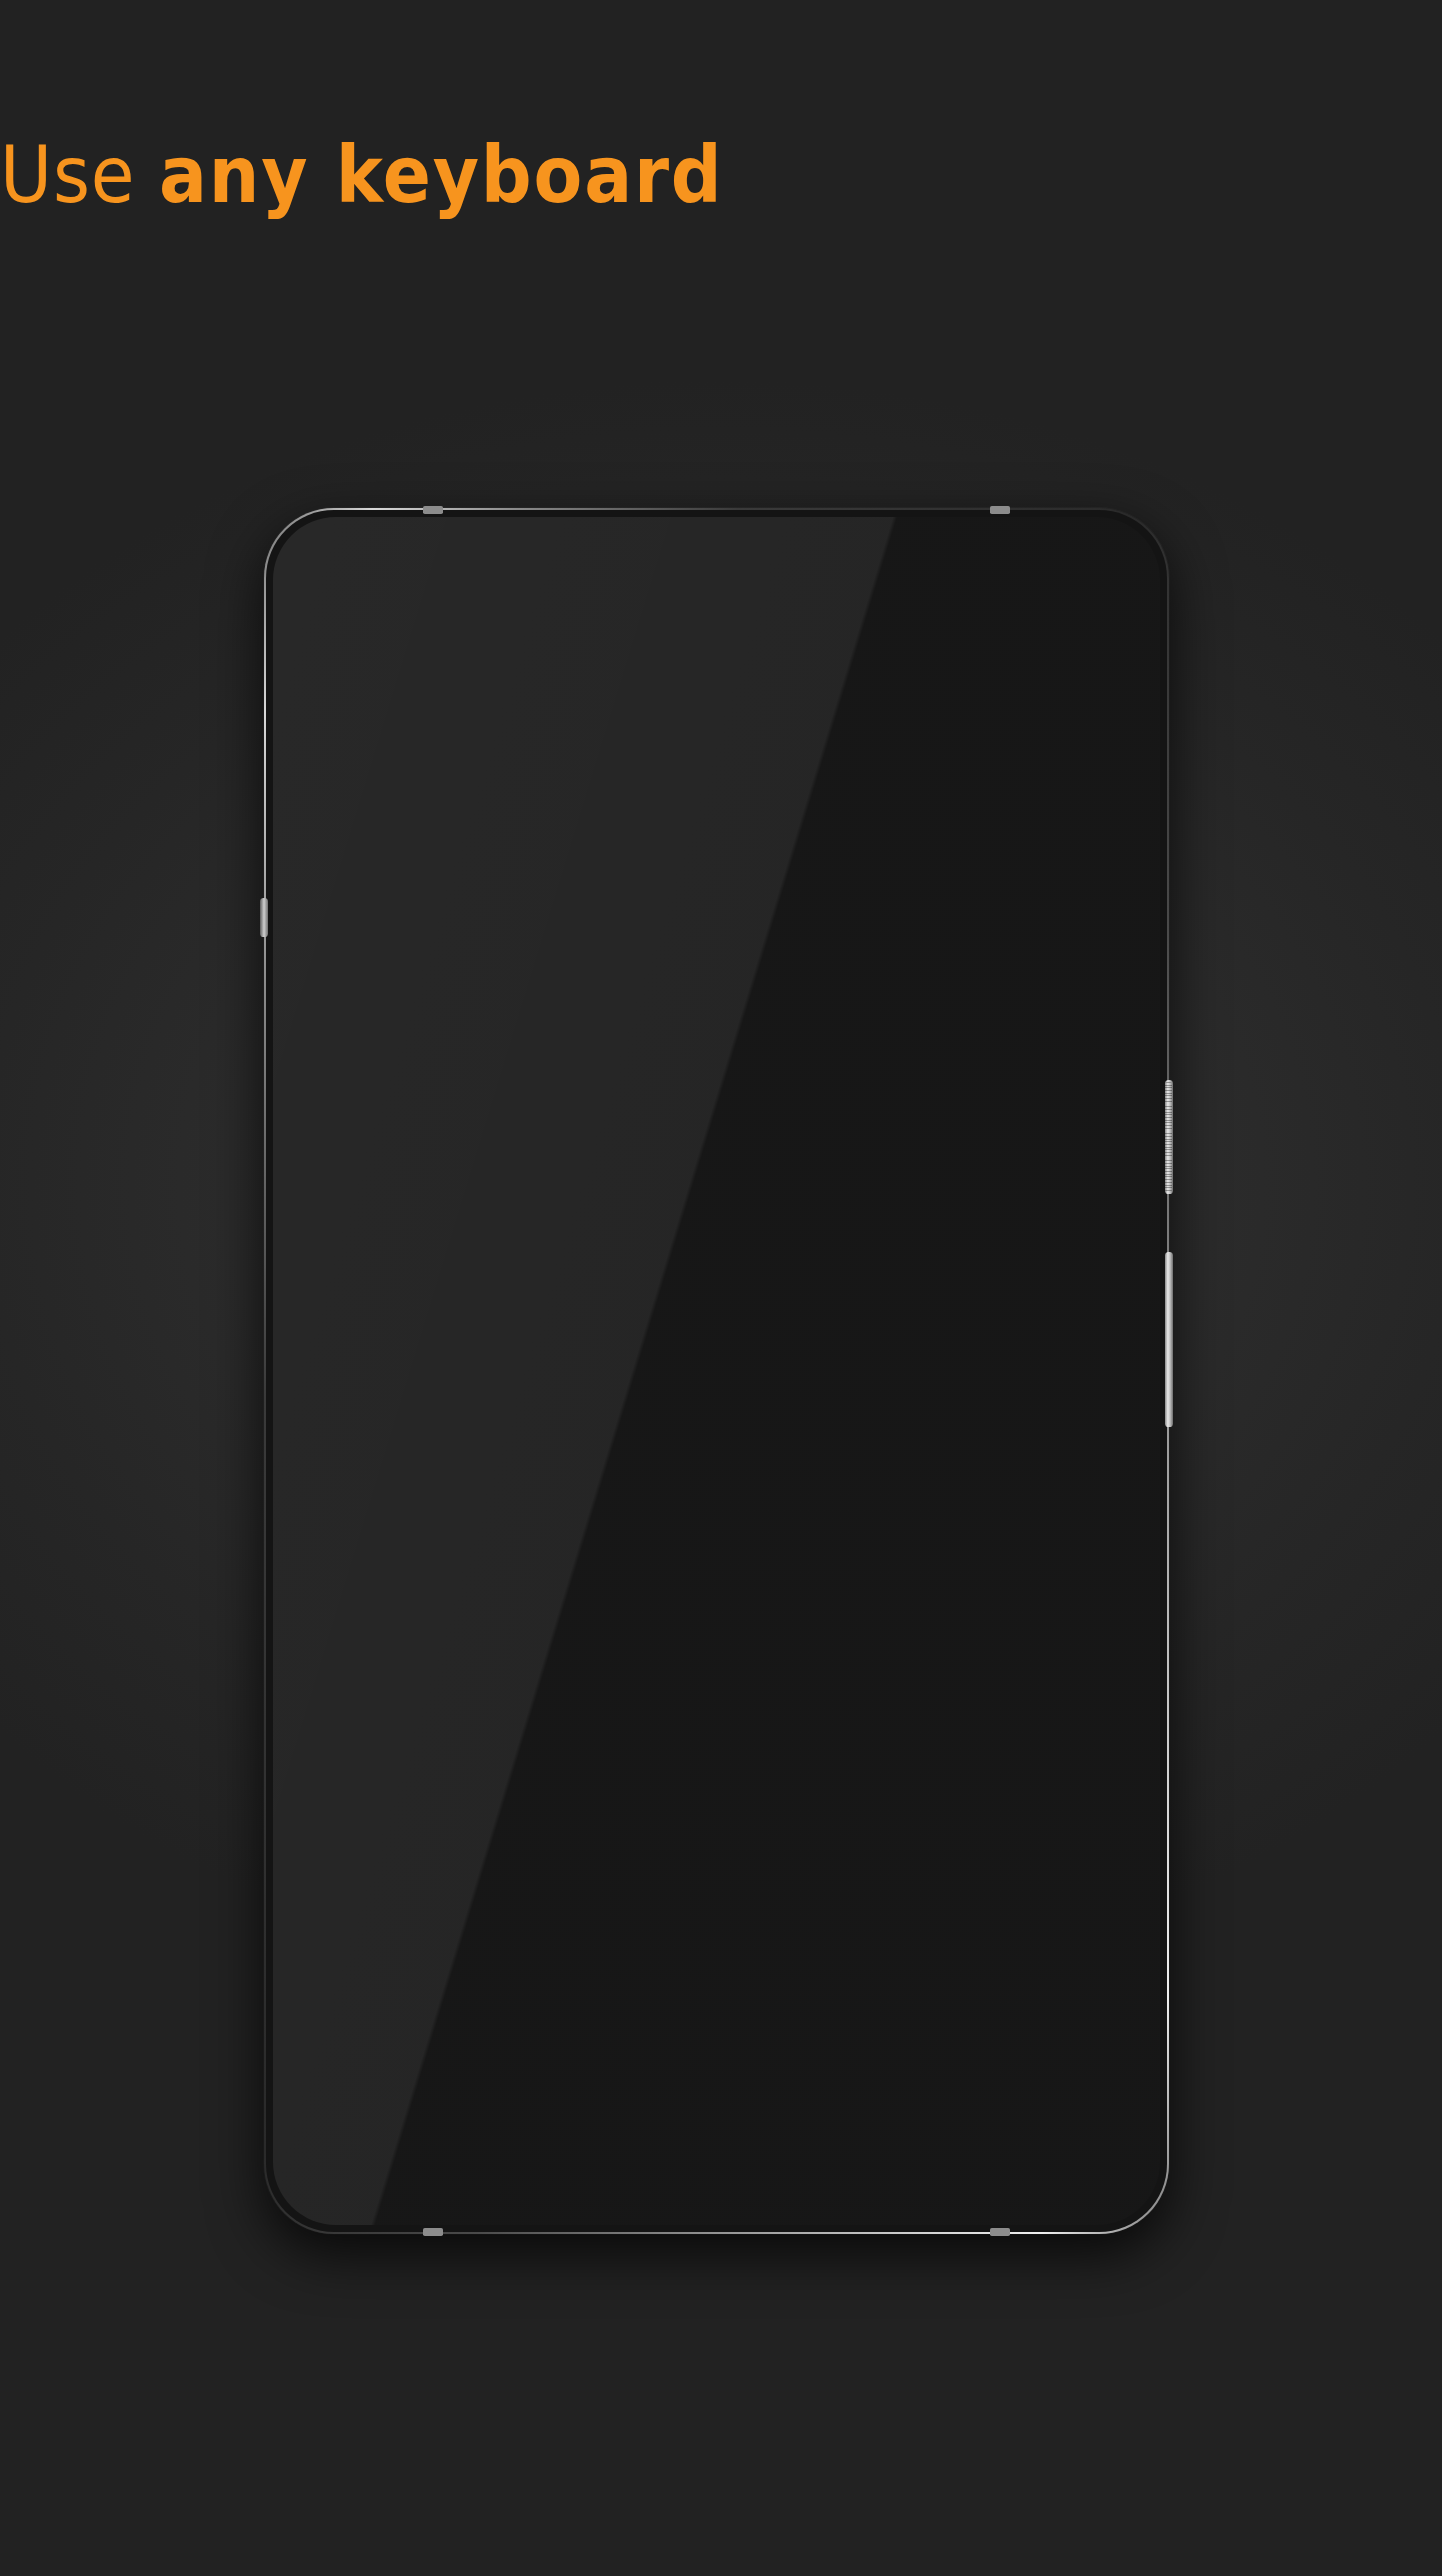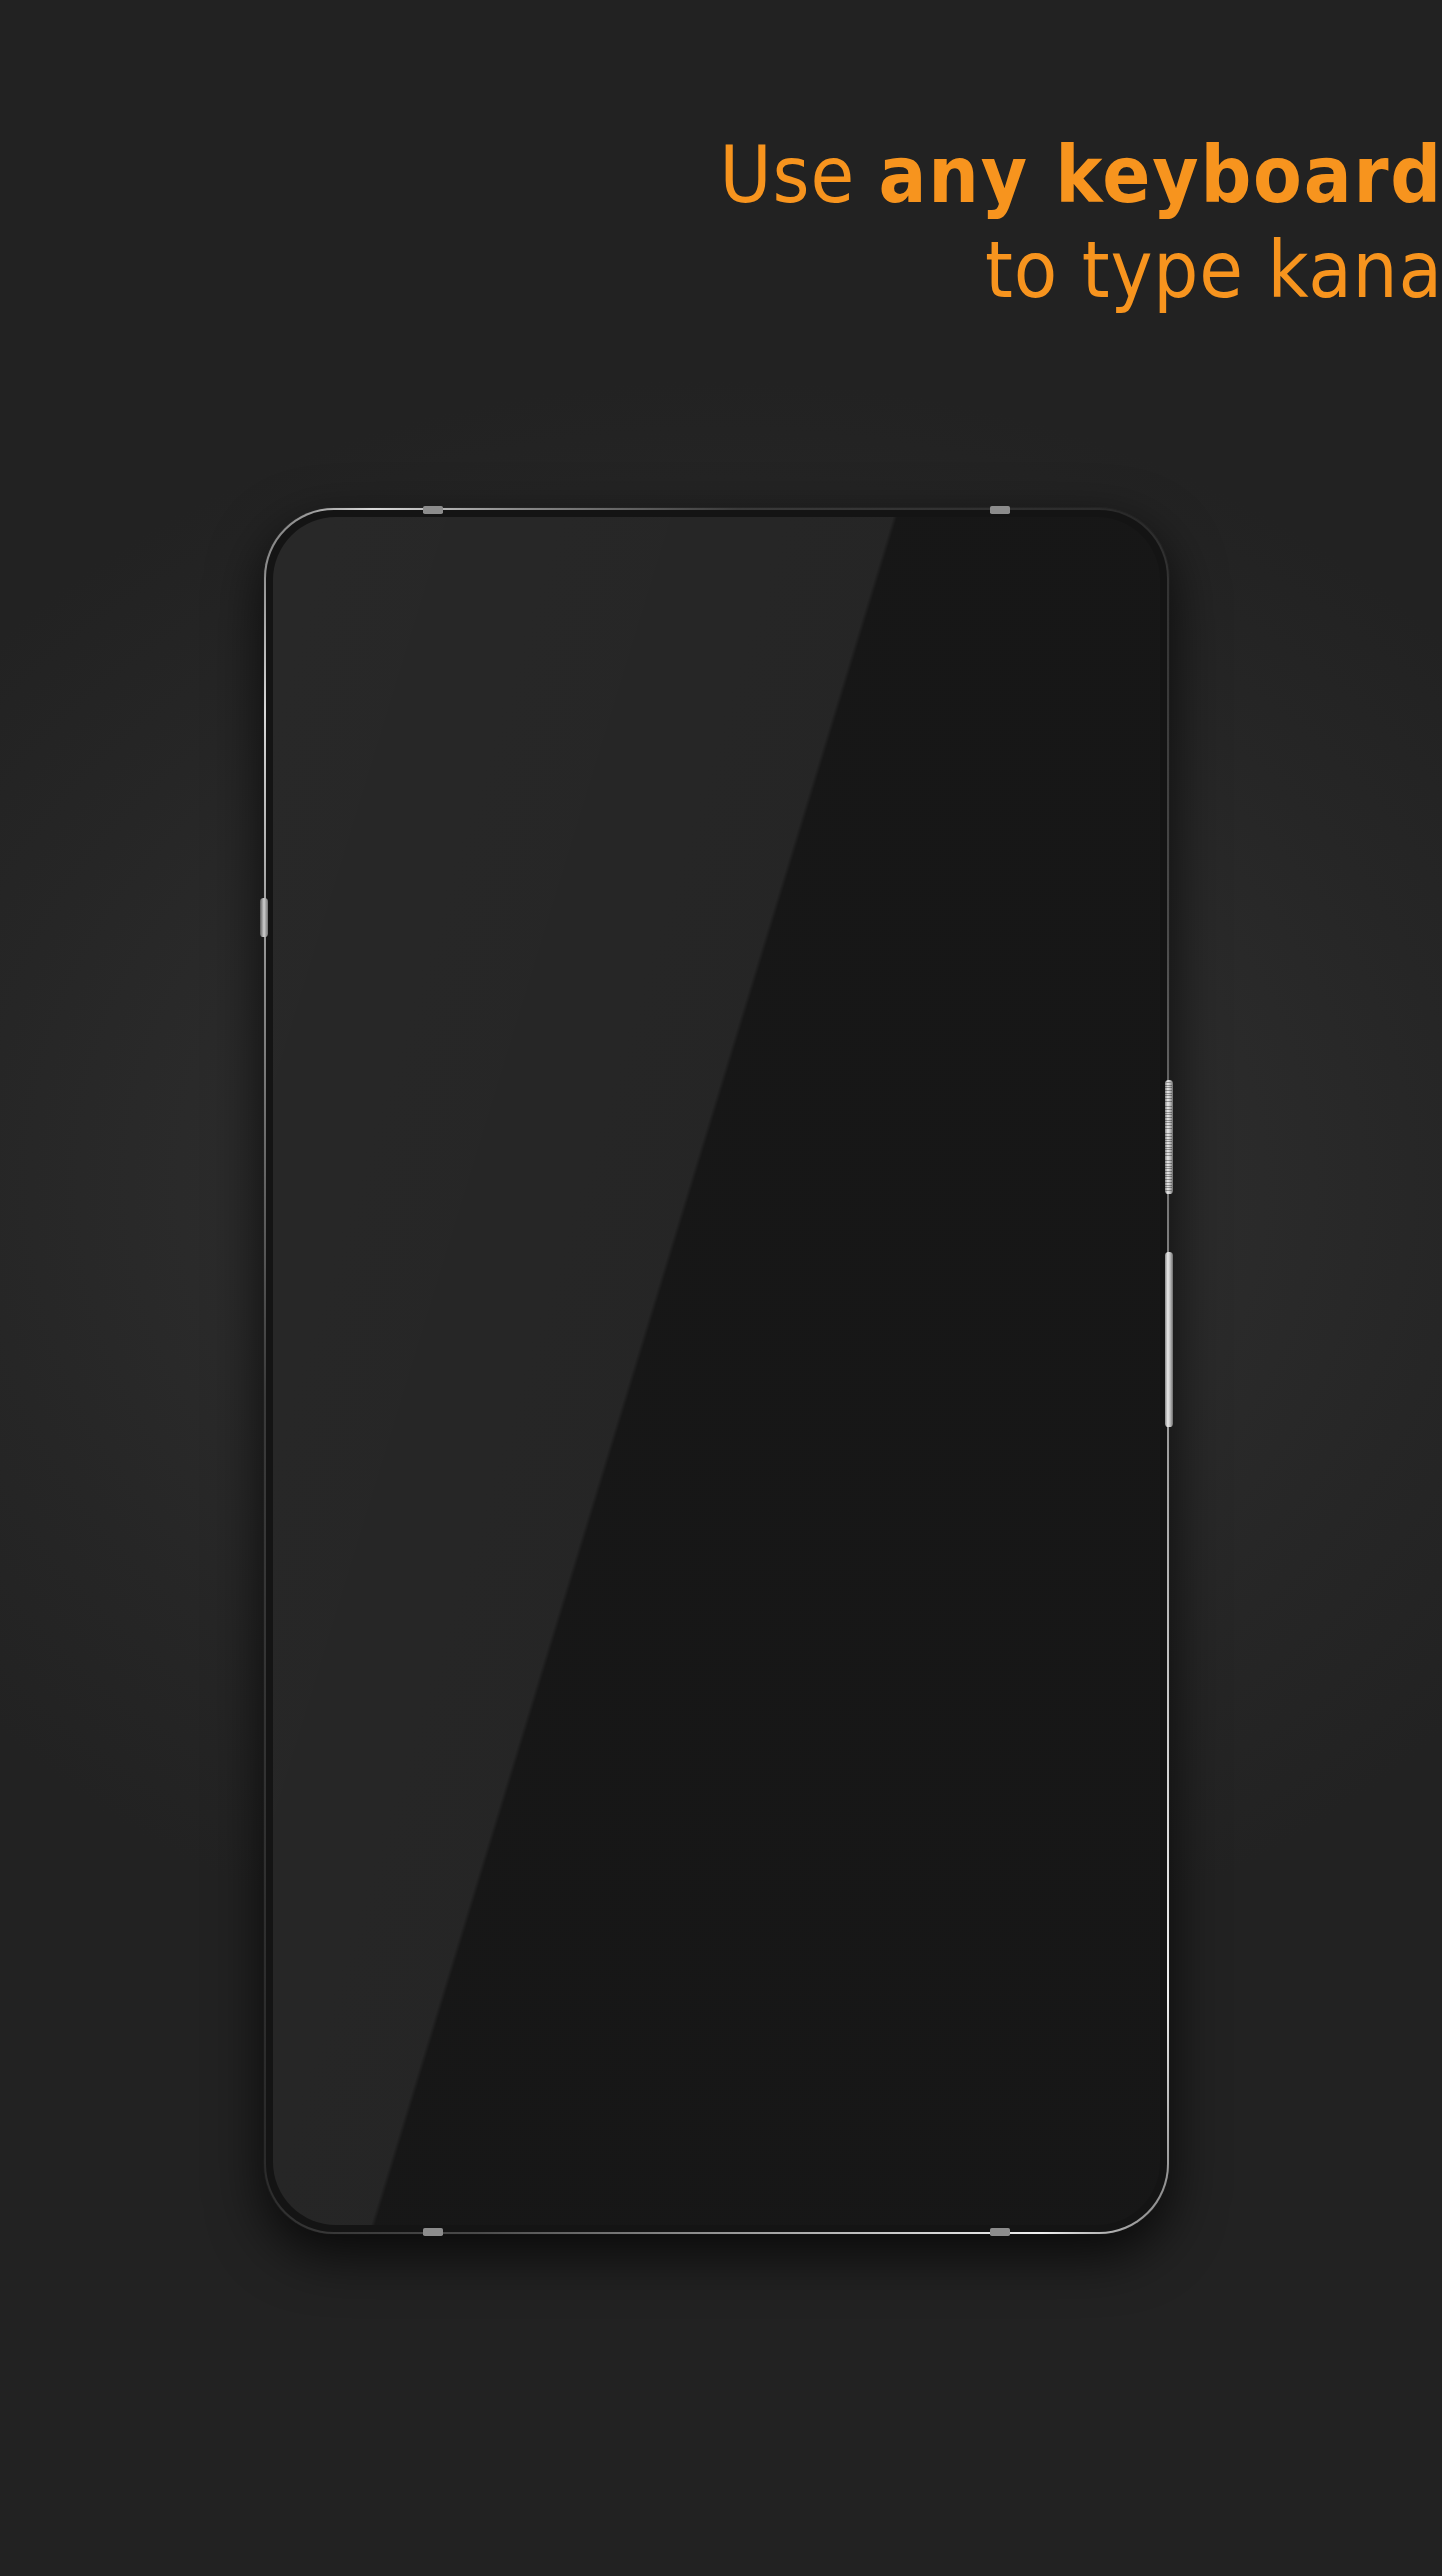--- a/index.html
+++ b/index.html
@@ -14,21 +14,21 @@
     width: 1443px; height: 2576px;
     background:
       radial-gradient(ellipse 984px 805px at 50% 46%, #333333 0%, #2c2c2c 45%, #262626 75%, #222222 100%);
   }
 
   
   .headline {
     position: absolute;
     left: 0; right: 0;
     top: 134px;
-    text-align: right;
+    text-align: left;
     color: #f7941e;
     font-family: "DejaVu Sans Condensed", "Liberation Sans Narrow", "Liberation Sans", sans-serif;
     font-stretch: condensed;
     line-height: 1.04;
     letter-spacing: 0.9px;
   }
   .headline .l1 { font-size: 79px; font-weight: 400; display: block; }
   .headline .l1 b { font-weight: 700; letter-spacing: 1.8px; }
   .headline .l2 { font-size: 79px; font-weight: 400; display: block; margin-top: 12.5px;}
 
@@ -258,21 +258,20 @@
   }
   .navico { width:41px; height:41px; }
 </style>
 </head>
 <body>
 
 <div id="root">
 
   <div class="headline">
     <span class="l1"><span>Use </span><b>any keyboard</b></span>
-    <span class="l2">to type kana</span>
   </div>
 
   <div class="phone">
     <div class="phone-body"></div>
     <div class="phone-inner">
 
       <div class="earpiece"></div>
       <div class="front-cam"></div>
       <div class="bottom-speaker"></div>
 

